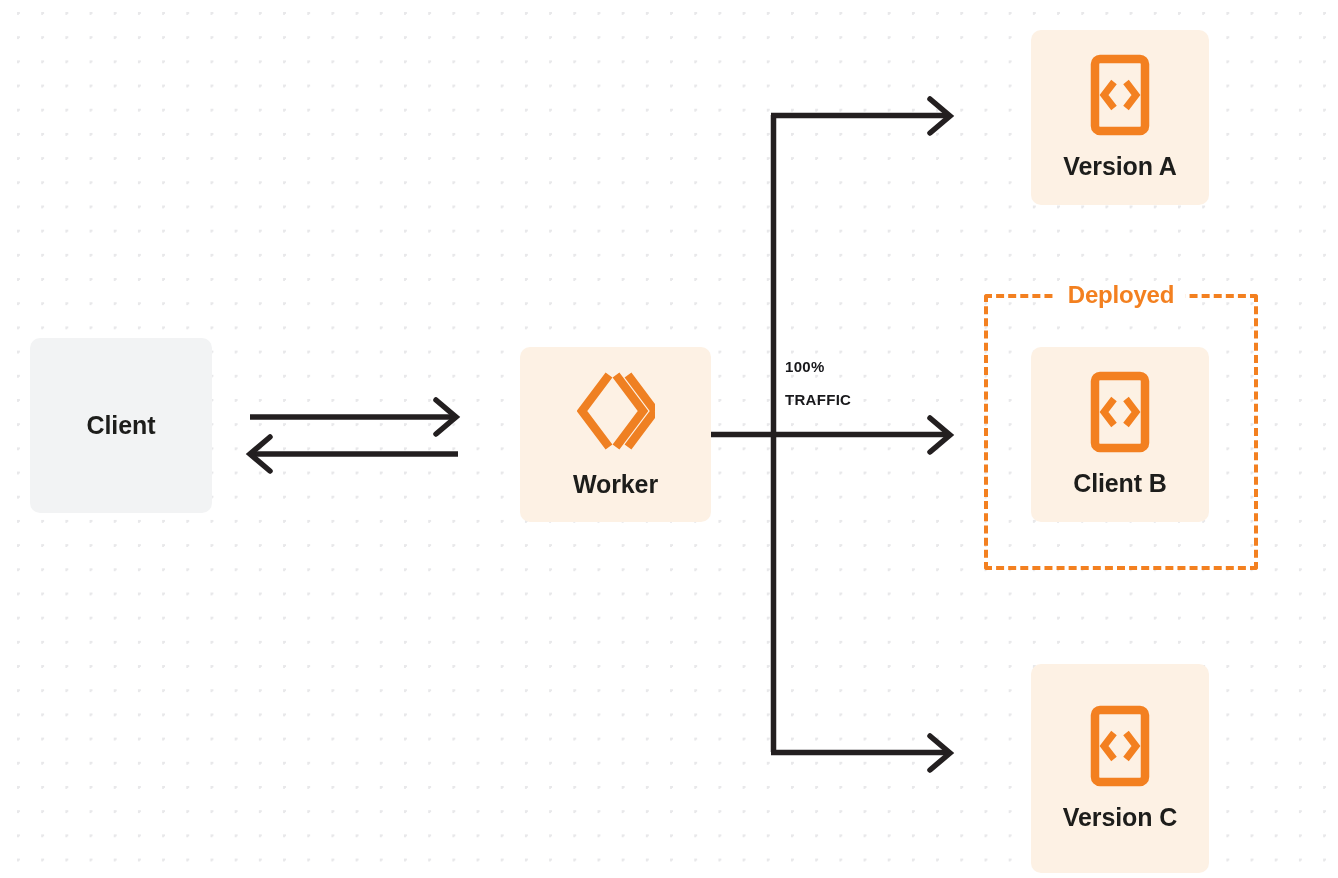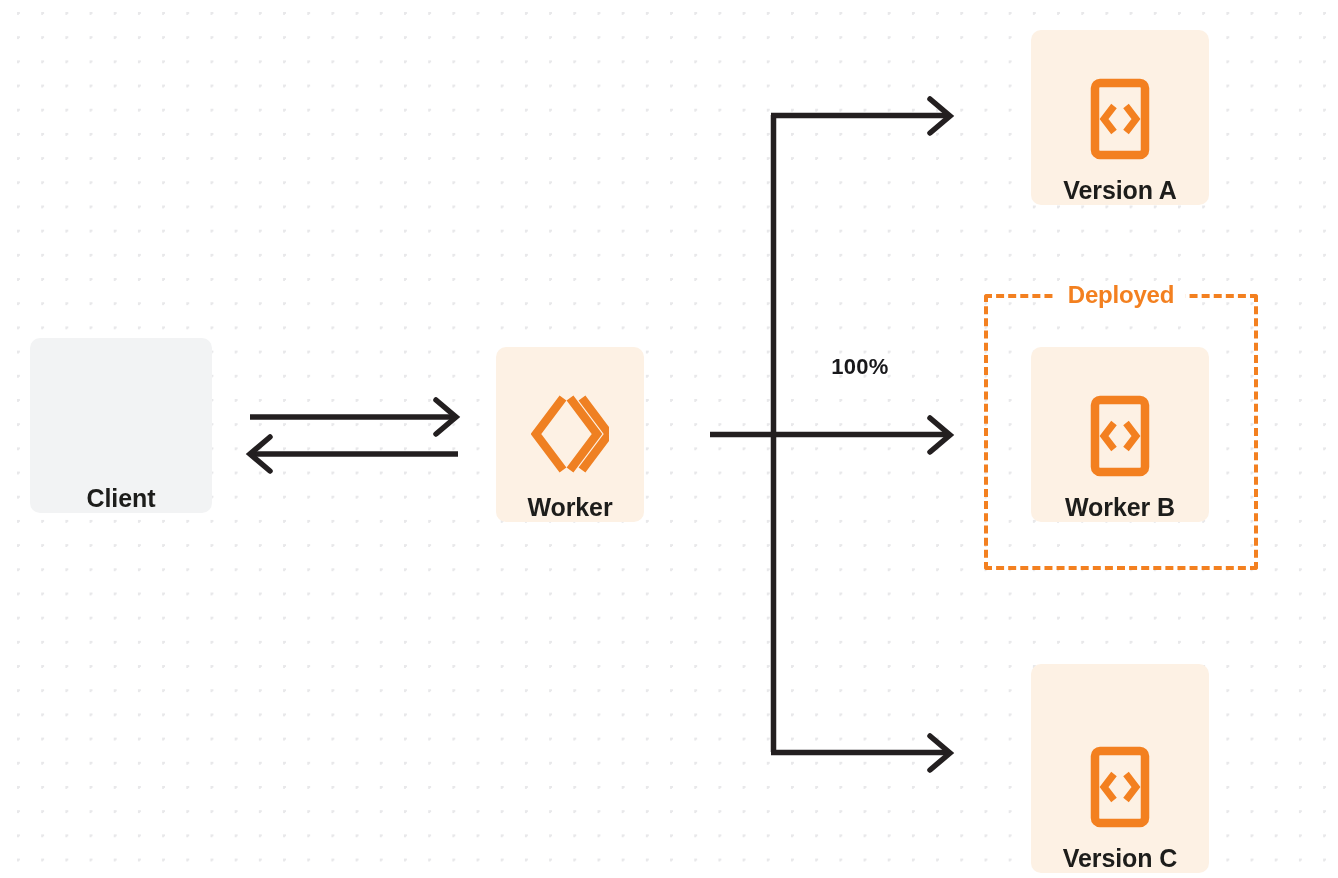--- a/index.html
+++ b/index.html
@@ -22,21 +22,21 @@
     background-position: 17px 12px;
   }
 
   
   .node {
     position: absolute;
     border-radius: 10px;
     display: flex;
     flex-direction: column;
     align-items: center;
-    justify-content: flex-end;
+    justify-content: center;
   }
 
   .node-client {
     background: #f2f3f4;
   }
 
   .node-worker,
   .node-version {
     background: #fdf1e4;
   }
@@ -82,24 +82,24 @@
     left: 0;
     top: 0;
     width: 1338px;
     height: 878px;
     pointer-events: none;
   }
 
   
   .traffic-label {
     position: absolute;
-    text-align: center;
+    text-align: left;
     color: #18181b;
     font-weight: 700;
-    font-size: 22px;
+    font-size: 15px;
     line-height: 33px;
     letter-spacing: 0.3px;
     white-space: nowrap;
   }
 </style>
 </head>
 <body>
 
 <div id="canvas">
 
@@ -130,27 +130,28 @@
     </g>
 
     <g>
       <line x1="771" y1="752.5" x2="946" y2="752.5" stroke="#231f20" stroke-width="5.5" stroke-linecap="butt"></line>
       <polyline points="930,736 950,753 930,770" fill="none" stroke="#231f20" stroke-width="5.5" stroke-linecap="round" stroke-linejoin="miter"></polyline>
     </g>
   </svg>
 
   <div class="traffic-label" style="left:785px; top:350px; width:150px;">
     <div>100%</div>
+    <div>TRAFFIC</div>
   </div>
 
   <div class="node node-client" style="left:30px; top:338px; width:182px; height:175px;">
     <div class="node-label client-label">Client</div>
   </div>
 
-  <div class="node node-worker" style="left:496px; top:347px; width:148px; height:175px;">
+  <div class="node node-worker" style="left:520px; top:347px; width:191px; height:175px;">
     <div class="icon-wrap">
       <svg width="78" height="82" viewBox="0 0 78 82" xmlns="http://www.w3.org/2000/svg">
 
         <polyline points="32,5 5,41 32,77" fill="none" stroke="#ef8022" stroke-width="8.5" stroke-linecap="butt" stroke-linejoin="miter"></polyline>
 
         <polyline points="39,5 66,41 39,77" fill="none" stroke="#ef8022" stroke-width="8.5" stroke-linecap="butt" stroke-linejoin="miter"></polyline>
 
         <polyline points="51,5 78,41 51,77" fill="none" stroke="#ef8022" stroke-width="8.5" stroke-linecap="butt" stroke-linejoin="miter"></polyline>
       </svg>
     </div>
@@ -173,21 +174,21 @@
   </div>
 
   <div class="node node-version" style="left:1031px; top:347px; width:178px; height:175px;">
     <div class="icon-wrap">
       <svg width="60" height="82" viewBox="0 0 60 82" xmlns="http://www.w3.org/2000/svg">
         <rect x="5" y="5" width="50" height="72" rx="5" ry="5" fill="none" stroke="#f38020" stroke-width="8.5"></rect>
         <polyline points="24,28 14,41 24,54" fill="none" stroke="#f38020" stroke-width="7" stroke-linecap="butt" stroke-linejoin="miter"></polyline>
         <polyline points="36,28 46,41 36,54" fill="none" stroke="#f38020" stroke-width="7" stroke-linecap="butt" stroke-linejoin="miter"></polyline>
       </svg>
     </div>
-    <div class="node-label version-label">Worker B</div>
+    <div class="node-label version-label">Client B</div>
   </div>
 
   <div class="node node-version" style="left:1031px; top:664px; width:178px; height:209px;">
     <div class="icon-wrap">
       <svg width="60" height="82" viewBox="0 0 60 82" xmlns="http://www.w3.org/2000/svg">
         <rect x="5" y="5" width="50" height="72" rx="5" ry="5" fill="none" stroke="#f38020" stroke-width="8.5"></rect>
         <polyline points="24,28 14,41 24,54" fill="none" stroke="#f38020" stroke-width="7" stroke-linecap="butt" stroke-linejoin="miter"></polyline>
         <polyline points="36,28 46,41 36,54" fill="none" stroke="#f38020" stroke-width="7" stroke-linecap="butt" stroke-linejoin="miter"></polyline>
       </svg>
     </div>

